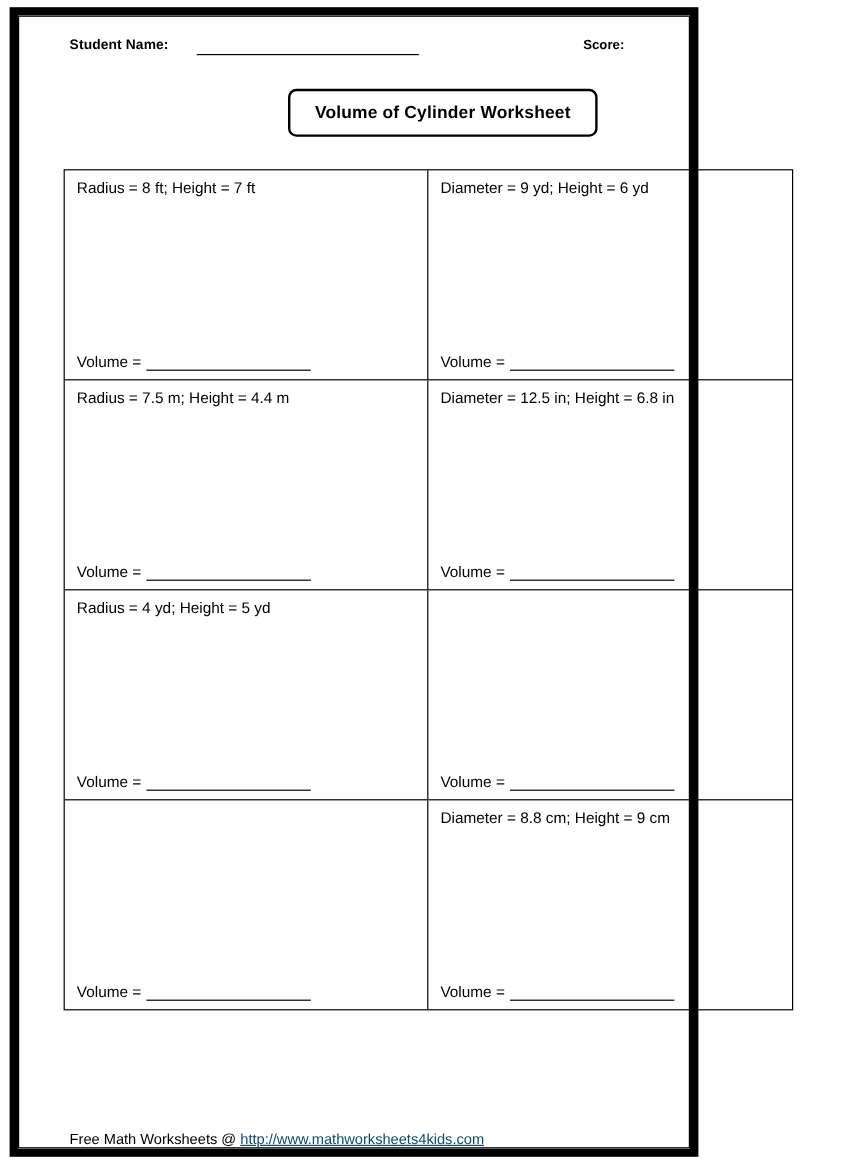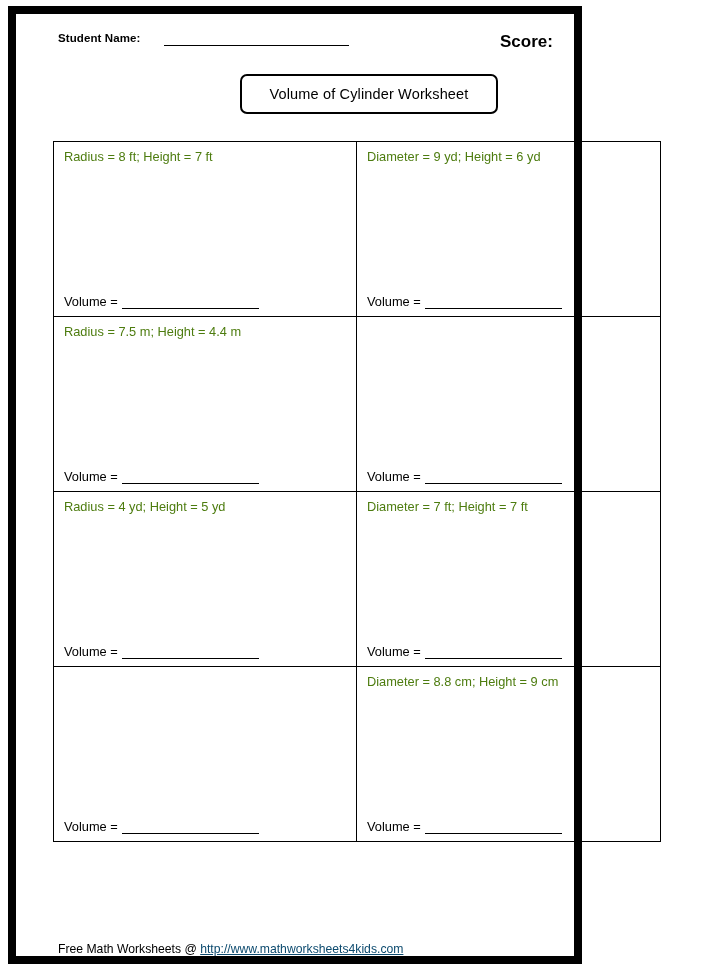--- a/index.html
+++ b/index.html
@@ -70,43 +70,43 @@
   .student-line {
     position: absolute;
     left: 148px;
     top: 0px;
     width: 185px;
     height: 15px;
     border-bottom: 1.6px solid #000;
   }
   .score-label {
     position: absolute;
-    left: 484px;
+    left: 470px;
     top: 2px;
-    font-size: 17px;
+    font-size: 11px;
     font-weight: bold;
   }
 
   
   .title-box {
     position: absolute;
     left: 224px;
     top: 60px;
     width: 258px;
     height: 40px;
     border: 2.5px solid #000;
     border-radius: 7px;
     box-sizing: border-box;
     display: flex;
     align-items: center;
     justify-content: center;
   }
   .title-text {
     font-size: 14.5px;
-    font-weight: normal;
+    font-weight: bold;
     letter-spacing: 0.15px;
   }
 
   
   .problems {
     position: absolute;
     left: 37px;
     top: 127px;
     width: 608px;
     border: 1px solid #000;
@@ -123,21 +123,21 @@
     width: 50%;
     height: 174px;
     box-sizing: border-box;
     position: relative;
     padding: 7px 0 0 10px;
   }
   .pcell.left { border-right: 1px solid #000; }
   .q-text {
     font-size: 12.8px;
     line-height: 16px;
-    color: #4d7c0f;
+    color: #000000;
   }
   .vol-wrap {
     position: absolute;
     left: 10px;
     bottom: 7px;
     display: flex;
     align-items: flex-end;
     text-align: center;
   }
   .vol-label {
@@ -212,37 +212,37 @@
 
       <div class="prow">
         <div class="pcell left">
           <div class="q-text">Radius = 7.5 m; Height = 4.4 m</div>
           <div class="vol-wrap">
             <span class="vol-label">Volume =</span>
             <span class="vol-line"></span>
           </div>
         </div>
         <div class="pcell right">
+          <div class="q-text">Diameter = 12.5 in; Height = 6.8 in</div>
           <div class="vol-wrap">
             <span class="vol-label">Volume =</span>
             <span class="vol-line"></span>
           </div>
         </div>
       </div>
 
       <div class="prow">
         <div class="pcell left">
           <div class="q-text">Radius = 4 yd; Height = 5 yd</div>
           <div class="vol-wrap">
             <span class="vol-label">Volume =</span>
             <span class="vol-line"></span>
           </div>
         </div>
         <div class="pcell right">
-          <div class="q-text">Diameter = 7 ft; Height = 7 ft</div>
           <div class="vol-wrap">
             <span class="vol-label">Volume =</span>
             <span class="vol-line"></span>
           </div>
         </div>
       </div>
 
       <div class="prow">
         <div class="pcell left">
           <div class="vol-wrap">

